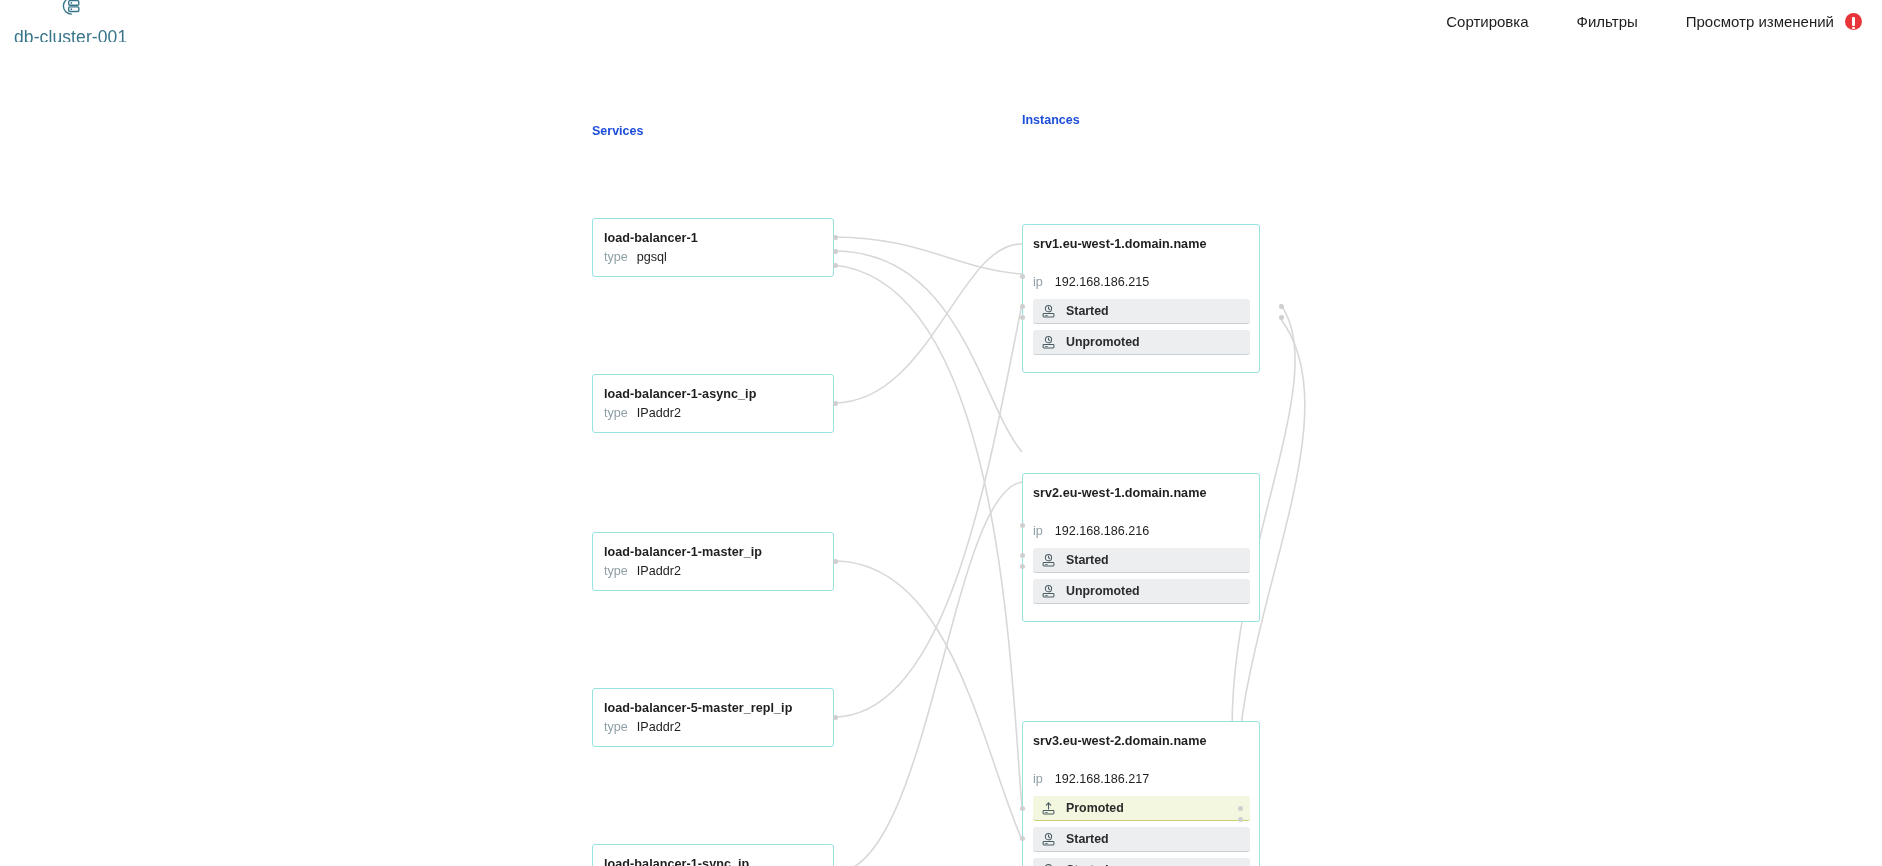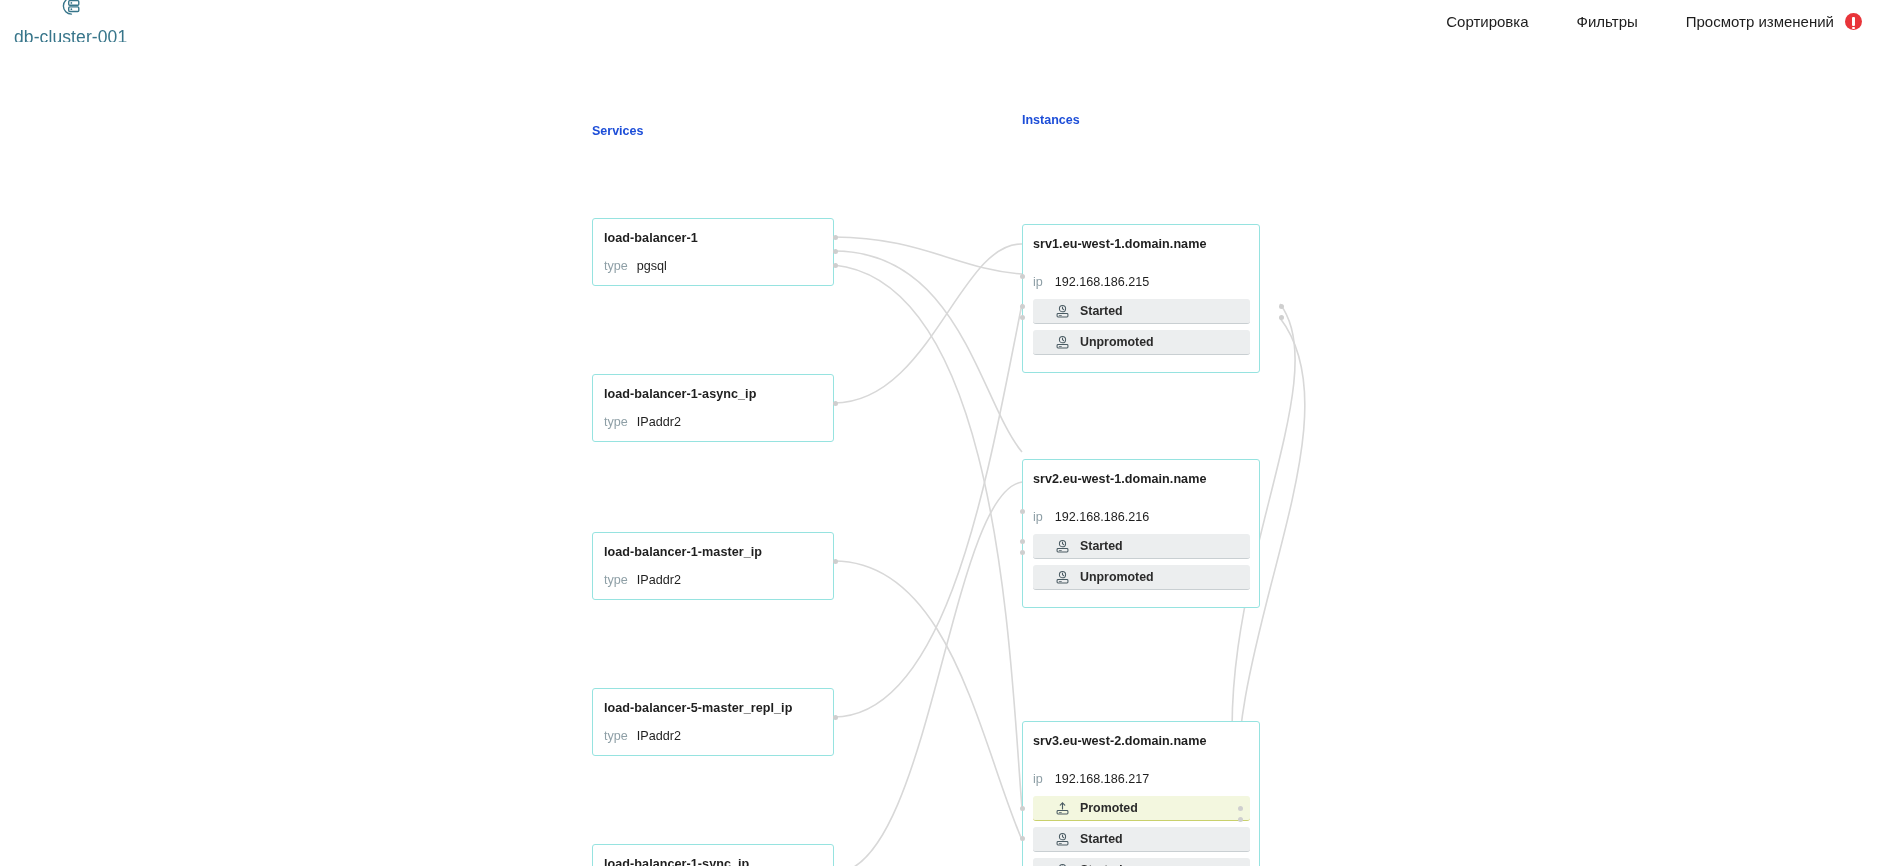--- a/index.html
+++ b/index.html
@@ -117,21 +117,21 @@
     padding: 12px 10px 12px 11px;
     cursor: pointer;
   }
   .svc-name {
     font-size: 12.6px;
     font-weight: bold;
     color: #1f1f1f;
     letter-spacing: .05px;
   }
   .svc-row {
-    margin-top: 14px;
+    margin-top: 5px;
     display: flex;
     align-items: baseline;
     gap: 9px;
     font-size: 12.6px;
   }
   .kv-key { color: #8e9fa6; }
   .kv-val { color: #1f1f1f; }
 
   
   .inst-card {
@@ -158,21 +158,21 @@
     margin-bottom: 10px;
   }
   .status {
     height: 25px;
     border-radius: 3px;
     background: #eceeef;
     border-bottom: 1px solid #c9cfd2;
     display: flex;
     align-items: center;
     gap: 10px;
-    padding-left: 22px;
+    padding-left: 8px;
     margin-bottom: 6px;
     cursor: pointer;
   }
   .status:last-child { margin-bottom: 0; }
   .status.promoted {
     background: #f3f7df;
     border-bottom: 1px solid #c9d06b;
   }
   .status-label {
     font-size: 12.4px;
@@ -310,21 +310,21 @@
       </svg>
       <span class="status-label">Unpromoted</span>
     </div>
     <span class="anchor" style="left:-3px; top:49px;"></span>
     <span class="anchor" style="left:-3px; top:79px;"></span>
     <span class="anchor" style="left:-3px; top:90px;"></span>
     <span class="anchor" style="left:256px; top:79px;"></span>
     <span class="anchor" style="left:256px; top:90px;"></span>
   </div>
 
-  <div class="inst-card" style="left:1022px; top:417px;">
+  <div class="inst-card" style="left:1022px; top:431px;">
     <div class="inst-name">srv2.eu-west-1.domain.name</div>
     <div class="inst-row">
       <span class="kv-key">ip</span>
       <span class="kv-val">192.168.186.216</span>
     </div>
     <div class="status">
       <svg class="status-icon" viewBox="0 0 16 16">
         <circle cx="8" cy="5" r="3.3" fill="none" stroke="#4a5b63" stroke-width="1.1"></circle>
         <path d="M8 3.2V5l1.3 1" stroke="#4a5b63" stroke-width="1.1" fill="none" stroke-linecap="round"></path>
         <rect x="2.2" y="10.2" width="11.6" height="3.6" rx="1" fill="none" stroke="#4a5b63" stroke-width="1.1"></rect>

